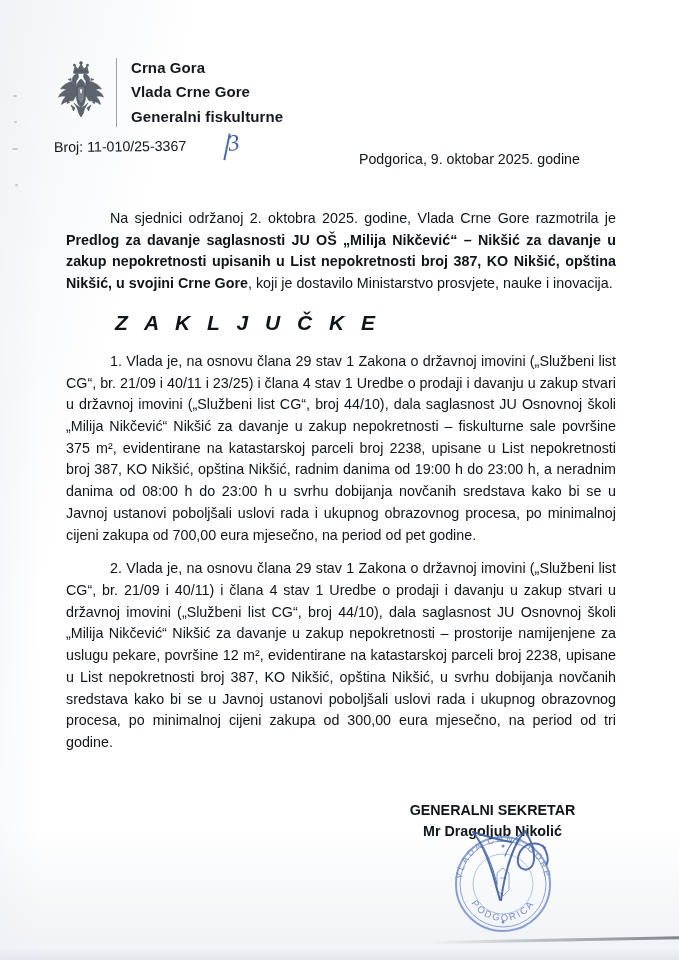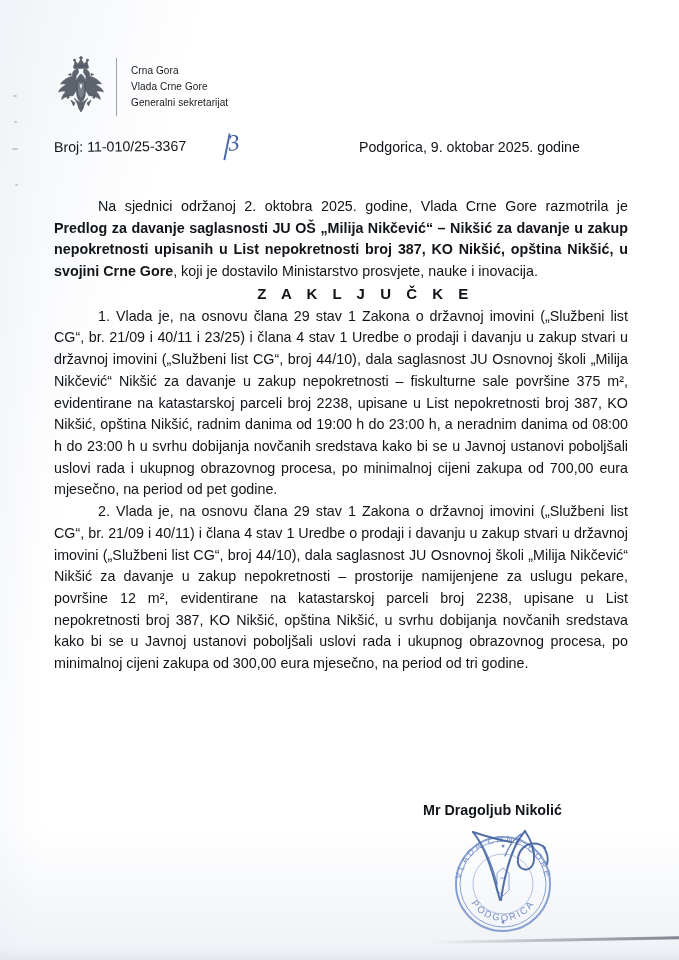--- a/index.html
+++ b/index.html
@@ -59,22 +59,22 @@
     flex: 0 0 auto;
   }
   .crest svg { display: block; width: 100%; height: 100%; }
   .crest-rule {
     width: 1px;
     align-self: stretch;
     margin: 2px 14px 2px 8px;
     background: #9aa0aa;
   }
   .lh-lines {
-    font-size: 10px;
-    font-weight: normal;
+    font-size: 15px;
+    font-weight: bold;
     line-height: 1.62;
     letter-spacing: 0.1px;
     color: #14181e;
   }
 
   
   .meta-row {
     position: absolute;
     left: 54px;
     top: 139px;
@@ -104,49 +104,49 @@
     left: 172px;
     top: -4px;
     width: 1.6px;
     height: 27px;
     background: #4b6aa8;
     transform: rotate(12deg);
   }
   .meta-place {
     position: absolute;
     left: 305px;
-    top: 0;
+    top: 12px;
     white-space: nowrap;
   }
 
   
   .body {
     position: absolute;
     left: 54px;
     top: 196px;
     width: 574px;
     font-size: 14.3px;
     line-height: 1.52;
     text-align: justify;
     text-justify: inter-word;
   }
   .body p {
-    margin: 0;
+    margin: 12px;
     text-indent: 44px;
   }
   b { font-weight: bold; }
 
   .zakljucke {
     margin: 14px 0 12px 0;
-    text-align: center;
     text-indent: 0;
-    font-size: 15px;
+    font-size: 21px;
     font-weight: bold;
     letter-spacing: 5.5px;
     padding-left: 5px;
+    font-style: italic;
   }
 
   .item { margin-top: 0; }
 
   
   .signature {
     position: absolute;
     left: 355px;
     top: 800px;
     width: 275px;
@@ -218,21 +218,21 @@
 
           <path d="M13 39 L15.6 41.4 L13.4 42.6 Z"></path>
           <path d="M41 39 L38.4 41.4 L40.6 42.6 Z"></path>
         </g>
       </svg>
     </div>
     <div class="crest-rule"></div>
     <div class="lh-lines">
       <div>Crna Gora</div>
       <div>Vlada Crne Gore</div>
-      <div>Generalni sekretarijat</div>
+      <div>Generalni fiskulturne</div>
     </div>
   </div>
 
   <div class="meta-row">
     <div class="meta-broj">
       <span>Broj: 11-010/25-3367</span>
       <span class="hand-slash"></span>
       <span class="hand-suffix">3</span>
     </div>
     <div class="meta-place">Podgorica, 9. oktobar 2025. godine</div>
@@ -243,20 +243,21 @@
     <p><span>Na sjednici održanoj 2. oktobra 2025. godine, Vlada Crne Gore razmotrila je </span><b>Predlog za davanje saglasnosti JU OŠ „Milija Nikčević“ – Nikšić za davanje u zakup nepokretnosti upisanih u List nepokretnosti broj 387, KO Nikšić, opština Nikšić, u svojini Crne Gore</b><span>, koji je dostavilo Ministarstvo prosvjete, nauke i inovacija.</span></p>
 
 
     <p class="zakljucke">Z A K L J U Č K E</p>
 
     <p class="item">1. Vlada je, na osnovu člana 29 stav 1 Zakona o državnoj imovini („Službeni list CG“, br. 21/09 i 40/11 i 23/25) i člana 4 stav 1 Uredbe o prodaji i davanju u zakup stvari u državnoj imovini („Službeni list CG“, broj 44/10), dala saglasnost JU Osnovnoj školi „Milija Nikčević“ Nikšić za davanje u zakup nepokretnosti – fiskulturne sale površine 375 m², evidentirane na katastarskoj parceli broj 2238, upisane u List nepokretnosti broj 387, KO Nikšić, opština Nikšić, radnim danima od 19:00 h do 23:00 h, a neradnim danima od 08:00 h do 23:00 h u svrhu dobijanja novčanih sredstava kako bi se u Javnoj ustanovi poboljšali uslovi rada i ukupnog obrazovnog procesa, po minimalnoj cijeni zakupa od 700,00 eura mjesečno, na period od pet godine.</p>
     <p class="item">2. Vlada je, na osnovu člana 29 stav 1 Zakona o državnoj imovini („Službeni list CG“, br. 21/09 i 40/11) i člana 4 stav 1 Uredbe o prodaji i davanju u zakup stvari u državnoj imovini („Službeni list CG“, broj 44/10), dala saglasnost JU Osnovnoj školi „Milija Nikčević“ Nikšić za davanje u zakup nepokretnosti – prostorije namijenjene za uslugu pekare, površine 12 m², evidentirane na katastarskoj parceli broj 2238, upisane u List nepokretnosti broj 387, KO Nikšić, opština Nikšić, u svrhu dobijanja novčanih sredstava kako bi se u Javnoj ustanovi poboljšali uslovi rada i ukupnog obrazovnog procesa, po minimalnoj cijeni zakupa od 300,00 eura mjesečno, na period od tri godine.</p>
   </div>
 
   <div class="signature">
+    <div>GENERALNI SEKRETAR</div>
     <div>Mr Dragoljub Nikolić</div>
   </div>
 
   <div class="stamp">
     <svg viewBox="0 0 112 112" xmlns="http://www.w3.org/2000/svg">
       <defs>
         <path id="arcTop" d="M 14,56 A 42,42 0 0 1 98,56"></path>
         <path id="arcBot" d="M 19,56 A 37,37 0 0 0 93,56"></path>
       </defs>
       <circle cx="56" cy="56" r="47" fill="none" stroke="#6f8cc8" stroke-width="2"></circle>

